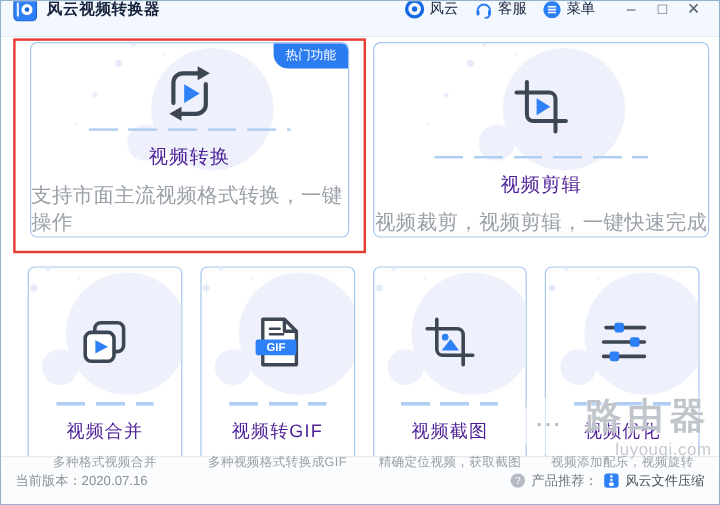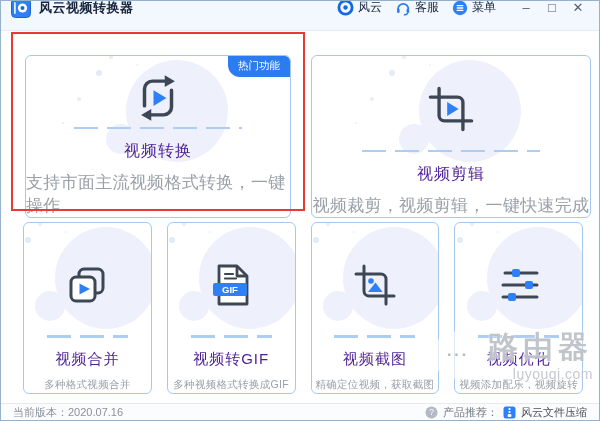--- a/index.html
+++ b/index.html
@@ -16,21 +16,21 @@
   .app-title { font-size:13px; font-weight:bold; color:#17233d; letter-spacing:.5px; }
   .tb-right { display:flex; align-items:center; gap:13px; }
   .tb-item { display:flex; align-items:center; gap:4px; font-size:12px;
              color:#17233d; cursor:pointer; }
   .win-controls { display:flex; align-items:center; gap:4px; margin-left:6px; }
   .win-btn { width:22px; text-align:center; font-size:13px; color:#55606e;
              cursor:pointer; line-height:22px; }
 
   
   .main { position:absolute; top:30px; left:0; right:0; bottom:26px; background:#fff; }
-  .row-top { position:absolute; top:24px; left:24px; right:8px; height:163px;
+  .row-top { position:absolute; top:4px; left:24px; right:8px; height:163px;
              display:grid; grid-template-columns:266px 1fr; gap:20px; }
   .row-bottom { position:absolute; top:191px; left:22px; right:16px; height:172px;
                 display:grid; grid-template-columns:repeat(4,1fr); gap:15px; }
 
   .card { position:relative; background:#fff; border:1px solid #a6c8ee;
           border-radius:6px; display:flex; flex-direction:column; align-items:center;
           overflow:hidden; cursor:pointer; }
   .icon-zone { position:relative; width:100%; height:96px; margin-top:14px;
                display:flex; align-items:center; justify-content:center; }
   .blob { position:absolute; width:102px; height:102px; border-radius:50%;
@@ -50,21 +50,21 @@
   .card.small .card-title { font-size:15px; }
   .card.small .card-sub { font-size:10.5px; }
   .badge { position:absolute; top:0; right:0; background:#2b7cf0; color:#fff;
            font-size:10.5px; padding:3px 10px 4px; border-radius:0 5px 0 12px; z-index:3; }
 
   
   .red-box { position:absolute; left:10px; top:31px; width:294px; height:179px;
              border:2px solid #e73a31; z-index:20; pointer-events:none; }
 
   
-  .statusbar { position:absolute; left:0; right:0; bottom:0; height:17px;
+  .statusbar { position:absolute; left:0; right:0; bottom:0; height:40px;
                background:#fbfcfd; border-top:1px solid #e9e9e9; display:flex;
                align-items:center; justify-content:space-between; padding:0 12px;
                font-size:11px; color:#8b9099; }
   .sb-right { display:flex; align-items:center; gap:5px; color:#70767f; }
   .sb-product { color:#4a4f57;text-align:right; }
 
   
   .watermark { position:absolute; right:6px; bottom:12px; display:flex;
                align-items:center; gap:4px; z-index:30; pointer-events:none; }
   .wm-logo { width:52px; height:48px; border-radius:50%;

